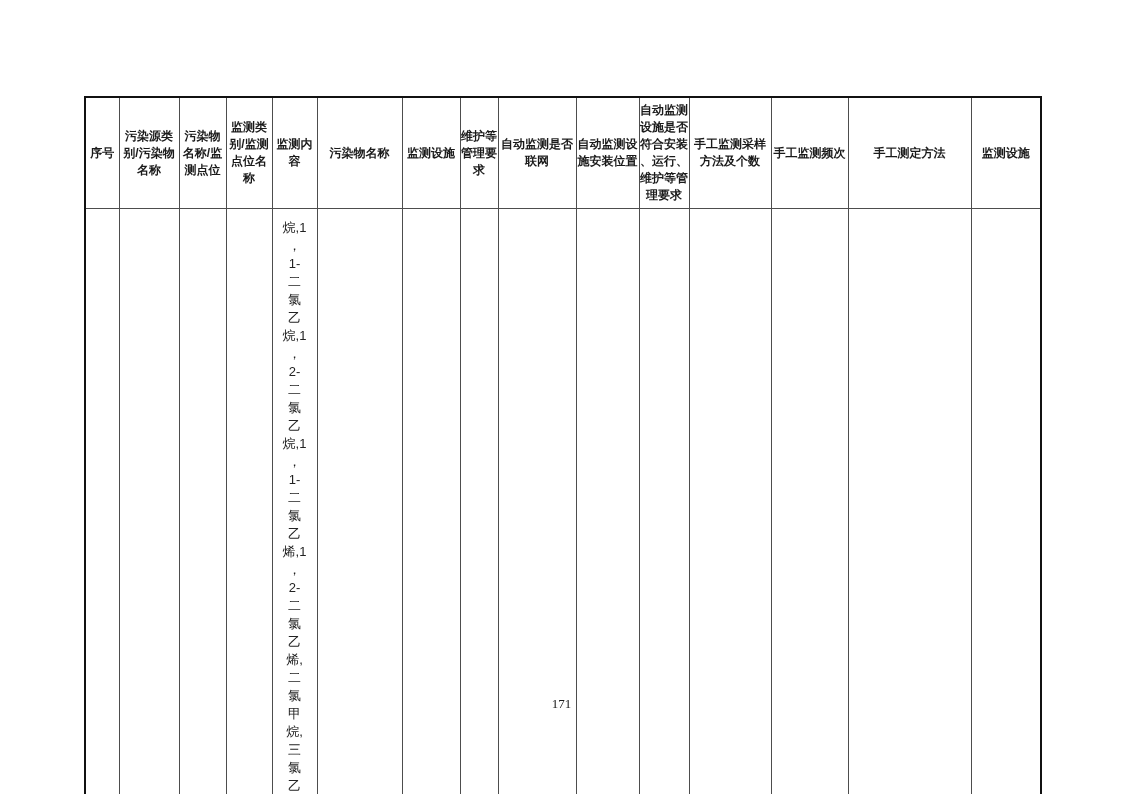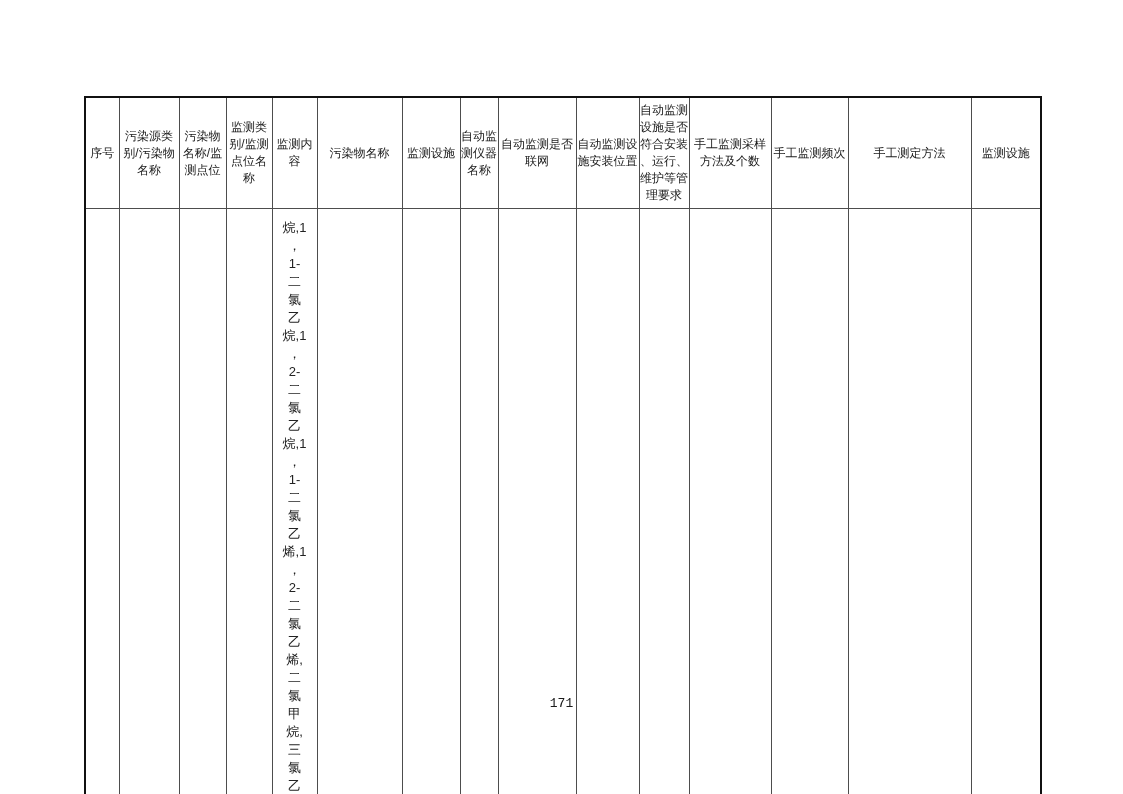--- a/index.html
+++ b/index.html
@@ -28,21 +28,21 @@
   table.permit-table th,
   table.permit-table td {
     border: 1px solid #4d4d4d;
     overflow: hidden;
   }
   table.permit-table th {
     height: 110px;
     padding: 0;
     font-size: 12px;
     line-height: 17px;
-    font-weight: normal;
+    font-weight: bold;
     text-align: center;
     vertical-align: middle;
     word-break: break-all;
     line-break: anywhere;
     color: #1a1a1a;
   }
   table.permit-table td {
     height: 476px;
     padding: 10px;
     vertical-align: top;
@@ -55,21 +55,21 @@
     padding-top: 2px;
     font-weight: normal;
     color: #222222;
   }
   .page-number {
     position: absolute;
     left: 0;
     right: 0;
     top: 696px;
     text-align: center;
-    font-family: Liberation Mono, monospace;
+    font-family: Liberation Serif, serif;
     font-size: 13px;
     color: #1a1a1a;
   }
 </style>
 </head>
 <body>
 
 <div class="page">
 
   <table class="permit-table">
@@ -92,21 +92,21 @@
     </colgroup>
     <thead>
       <tr>
         <th>序号</th>
         <th>污染源类别/污染物名称</th>
         <th>污染物名称/监测点位</th>
         <th>监测类别/监测点位名称</th>
         <th>监测内容</th>
         <th>污染物名称</th>
         <th>监测设施</th>
-        <th>自动监测仪器名称</th>
+        <th>维护等管理要求</th>
         <th>自动监测是否联网</th>
         <th>自动监测设施安装位置</th>
         <th>自动监测设施是否符合安装、运行、维护等管理要求</th>
         <th>手工监测采样方法及个数</th>
         <th>手工监测频次</th>
         <th>手工测定方法</th>
         <th>监测设施</th>
       </tr>
     </thead>
     <tbody>

